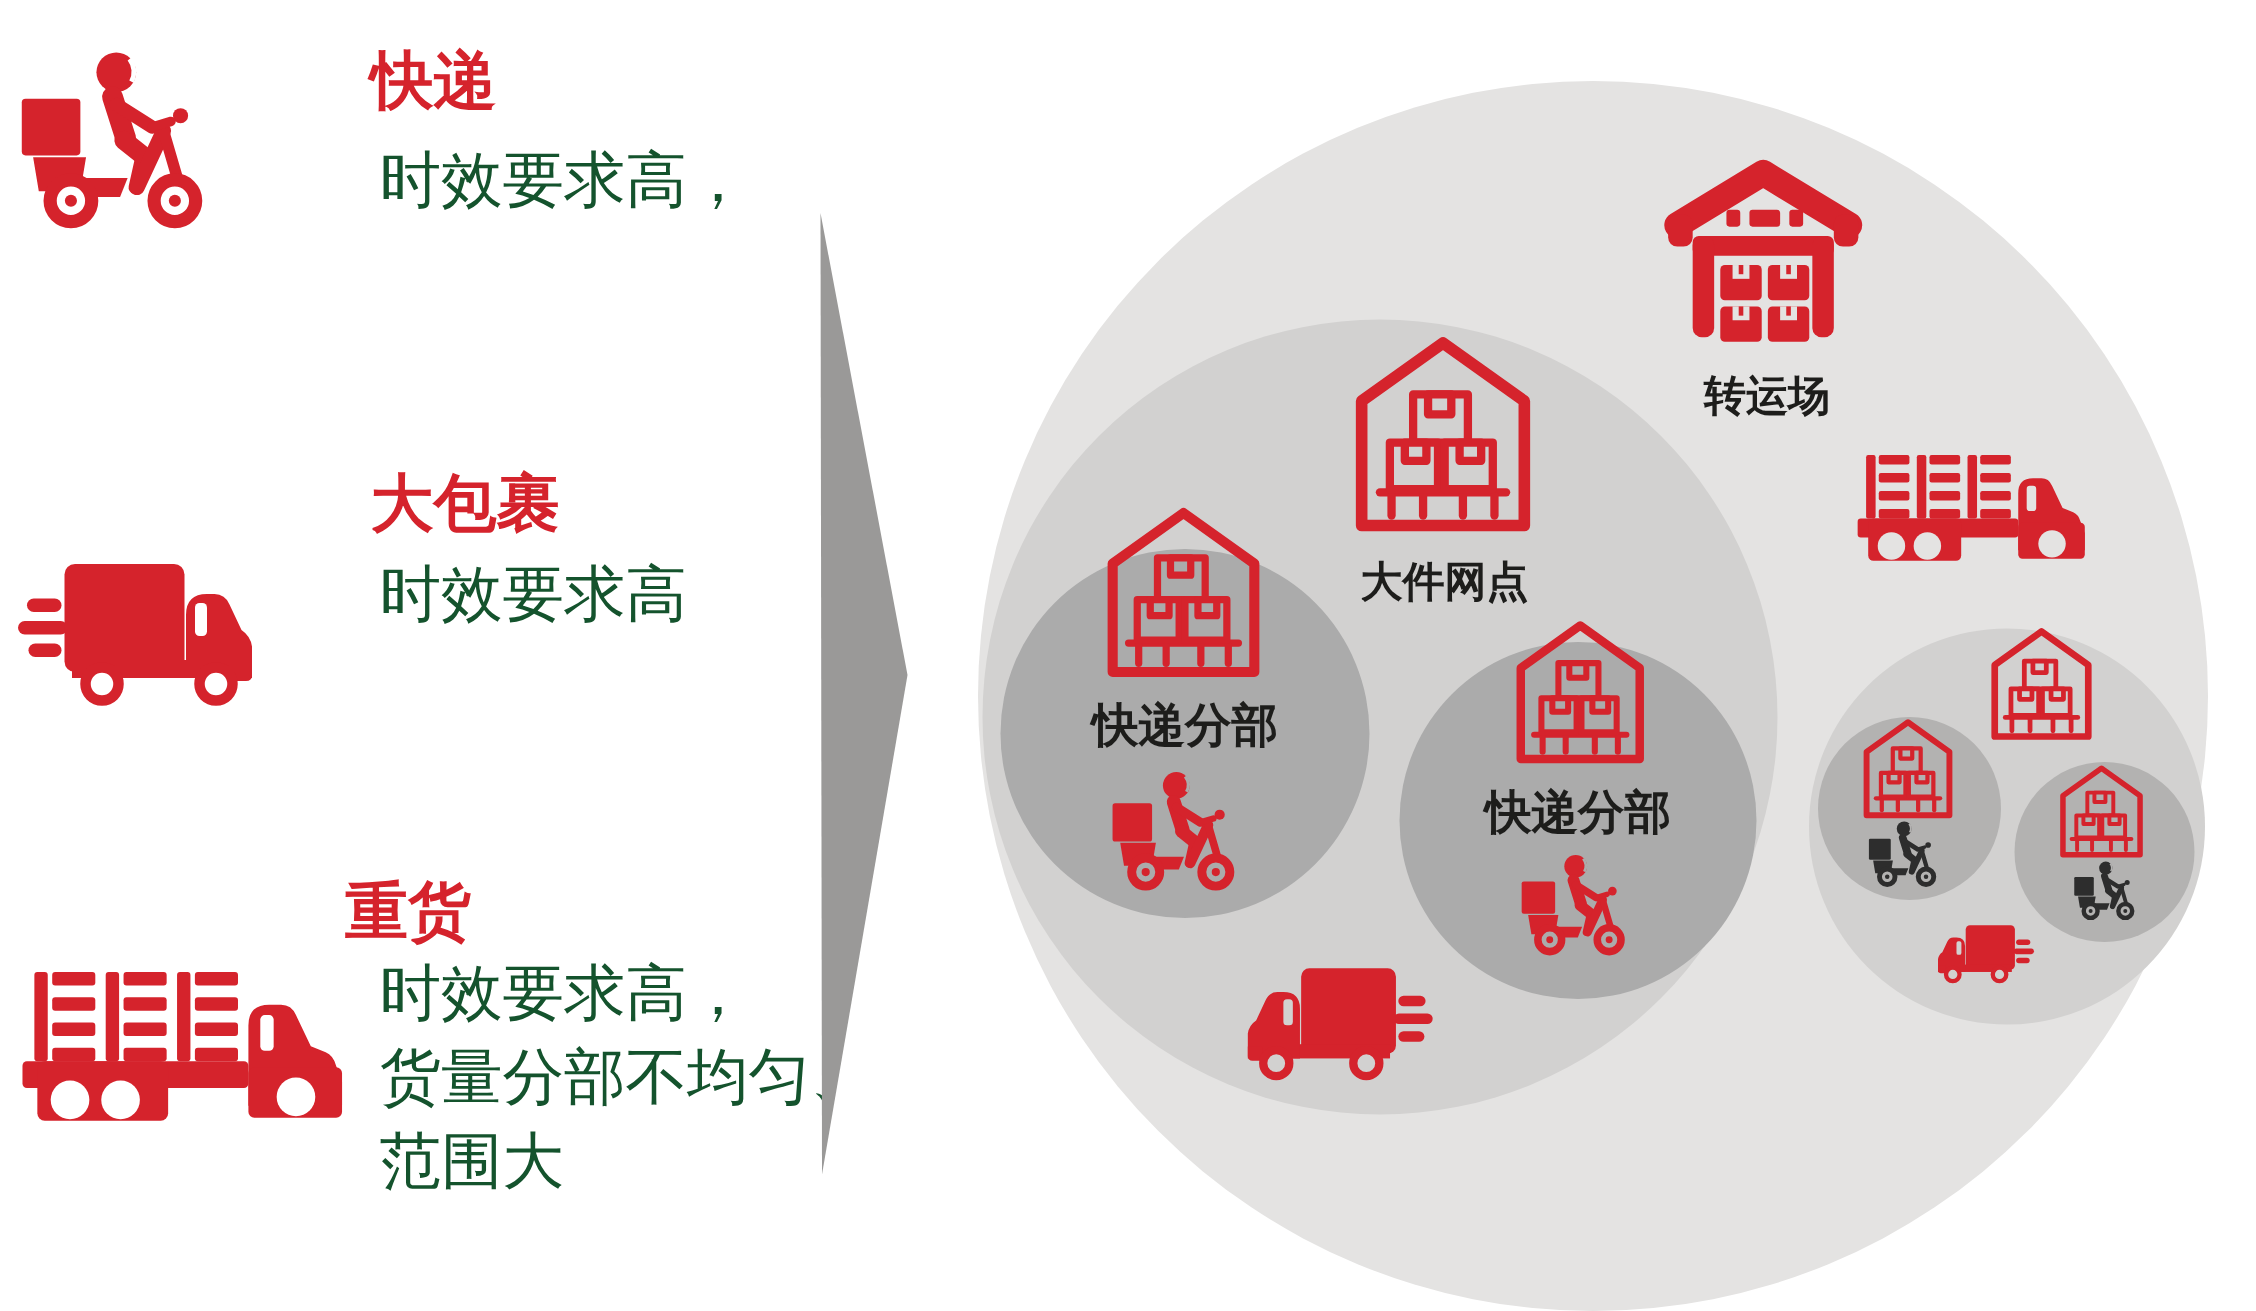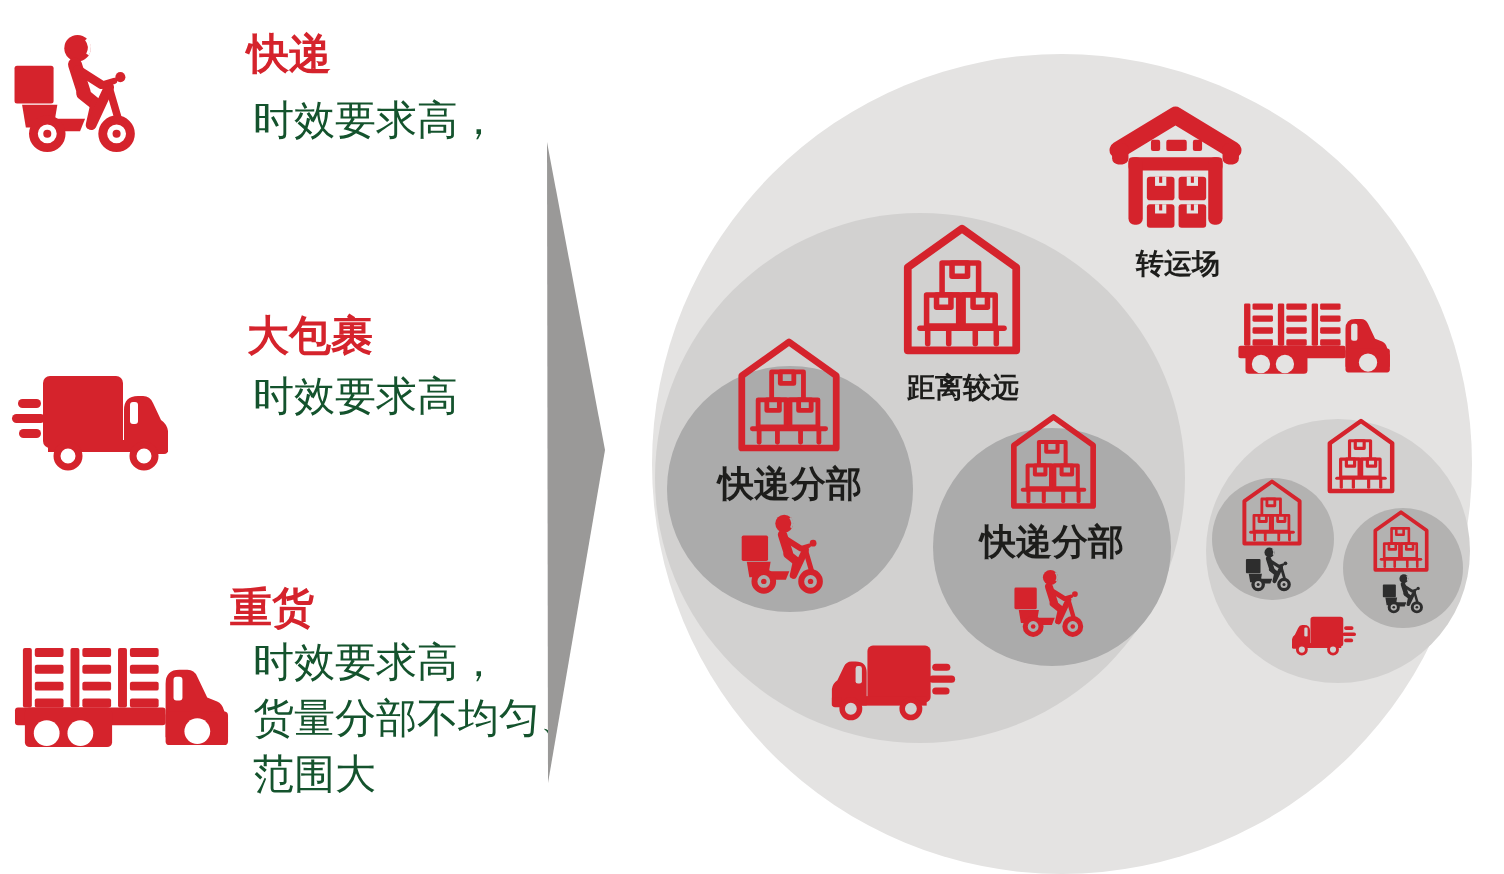--- a/index.html
+++ b/index.html
@@ -13,21 +13,21 @@
   .c-mid{background:#d2d1d0;}
   .c-branch{background:#ababab;}
   .c-small{background:#b3b2b1;}
   
   .legend-title{position:absolute;margin:0;color:#d5232c;font-size:42px;line-height:44px;font-weight:700;}
   .legend-body{position:absolute;margin:6px;color:#14532d;font-size:41px;line-height:56px;font-weight:400;}
   .legend-body p{margin:0;}
   
   .dlabel{position:absolute;color:#1d1d1b;font-weight:700;text-align:center;}
   .dlabel.big{font-size:28px;line-height:48px;}
-  .dlabel.med{font-size:36px;line-height:44px;}
+  .dlabel.med{font-size:31px;line-height:44px;}
   .icon{position:absolute;display:block;}
   .mirror{transform:scaleX(-1);}
 </style>
 </head>
 <body>
 
 <div class="stage">
 
   <svg class="sprite" aria-hidden="true">
     <defs>
@@ -206,21 +206,21 @@
       </svg>
     <div class="dlabel big" style="left:1088px;top:240px;width:180px;">转运场</div>
 
     <svg class="icon" style="left:1237px;top:302px;width:155px;height:81px;color:#d5232c;--bg:#e4e3e2;">
         <use href="#sym-heavy-truck"></use>
       </svg>
 
     <svg class="icon" style="left:901px;top:222px;width:122px;height:135px;color:#d5232c;--bg:#d2d1d0;">
         <use href="#sym-warehouse-outline"></use>
       </svg>
-    <div class="dlabel big" style="left:873px;top:364px;width:180px;">距离较远</div>
+    <div class="dlabel big" style="left:873px;top:364px;width:180px;">大件网点</div>
 
     <svg class="icon" style="left:736px;top:336px;width:106px;height:118px;color:#d5232c;--bg:#ababab;">
         <use href="#sym-warehouse-outline"></use>
       </svg>
     <div class="dlabel med" style="left:697px;top:462px;width:186px;">快递分部</div>
     <svg class="icon" style="left:740px;top:510px;width:85px;height:85px;color:#d5232c;--bg:#ababab;">
         <use href="#sym-scooter"></use>
       </svg>
 
     <svg class="icon" style="left:1009px;top:412px;width:89px;height:99px;color:#d5232c;--bg:#ababab;">

